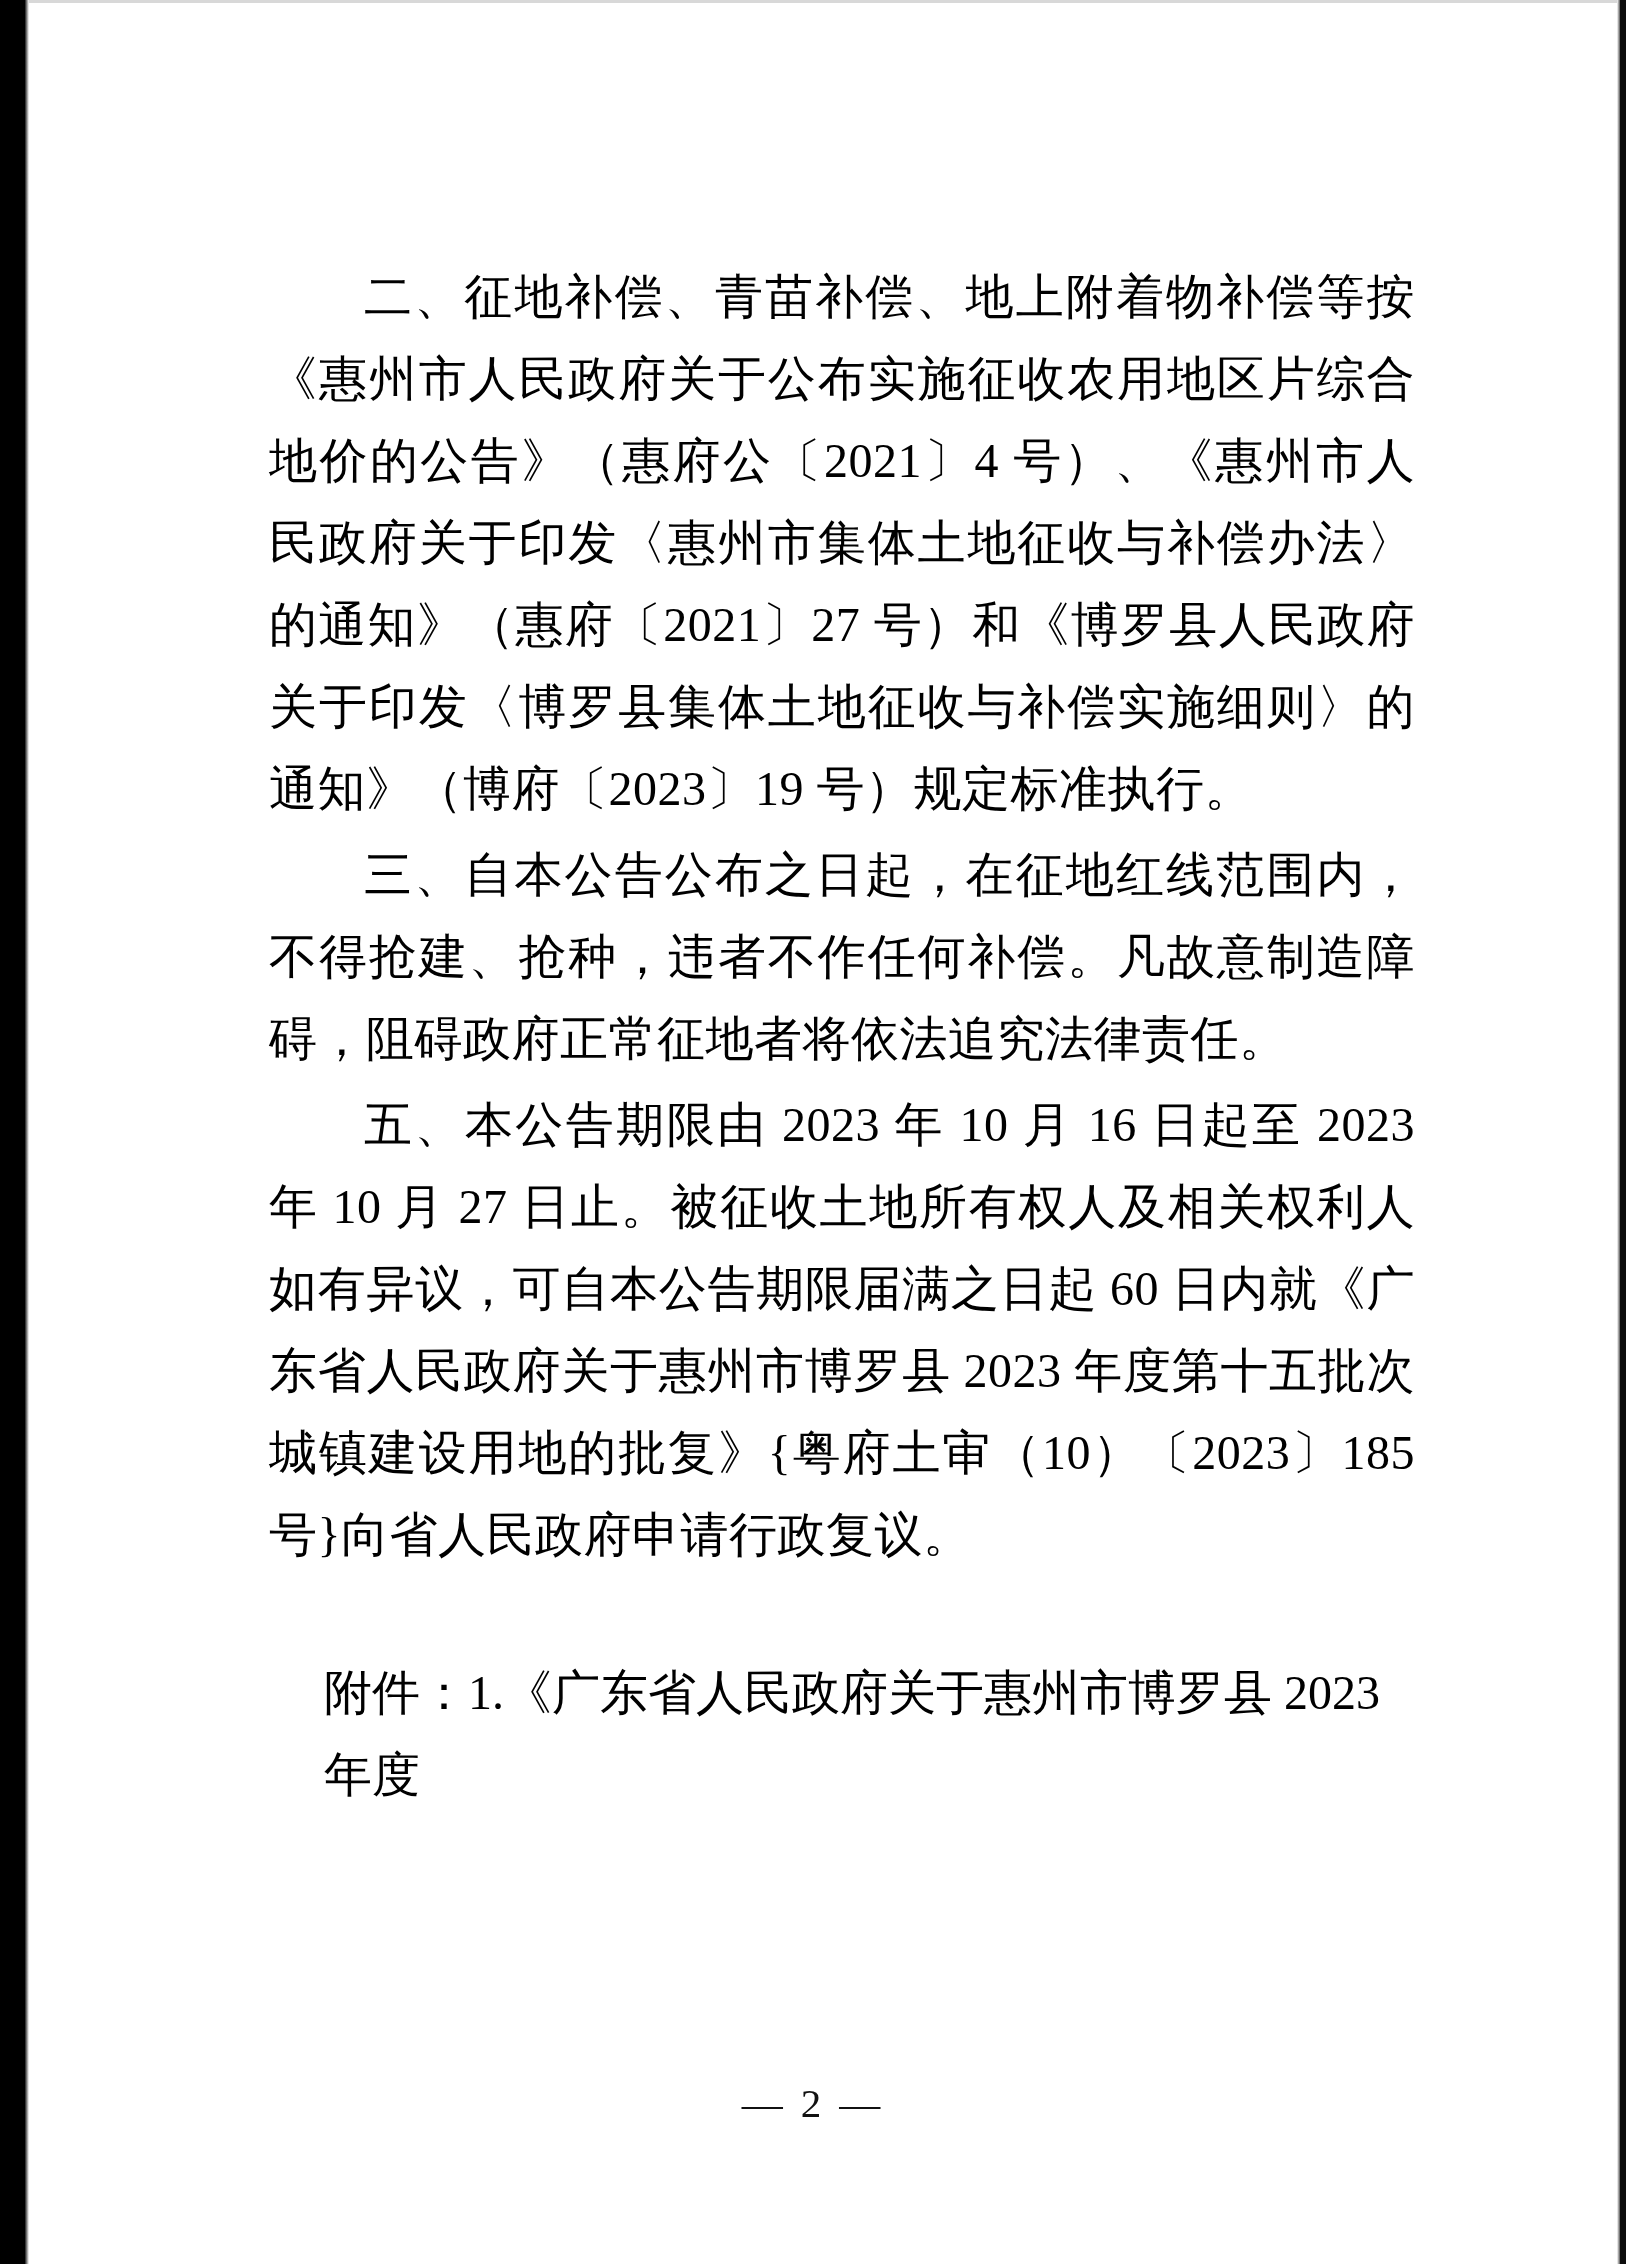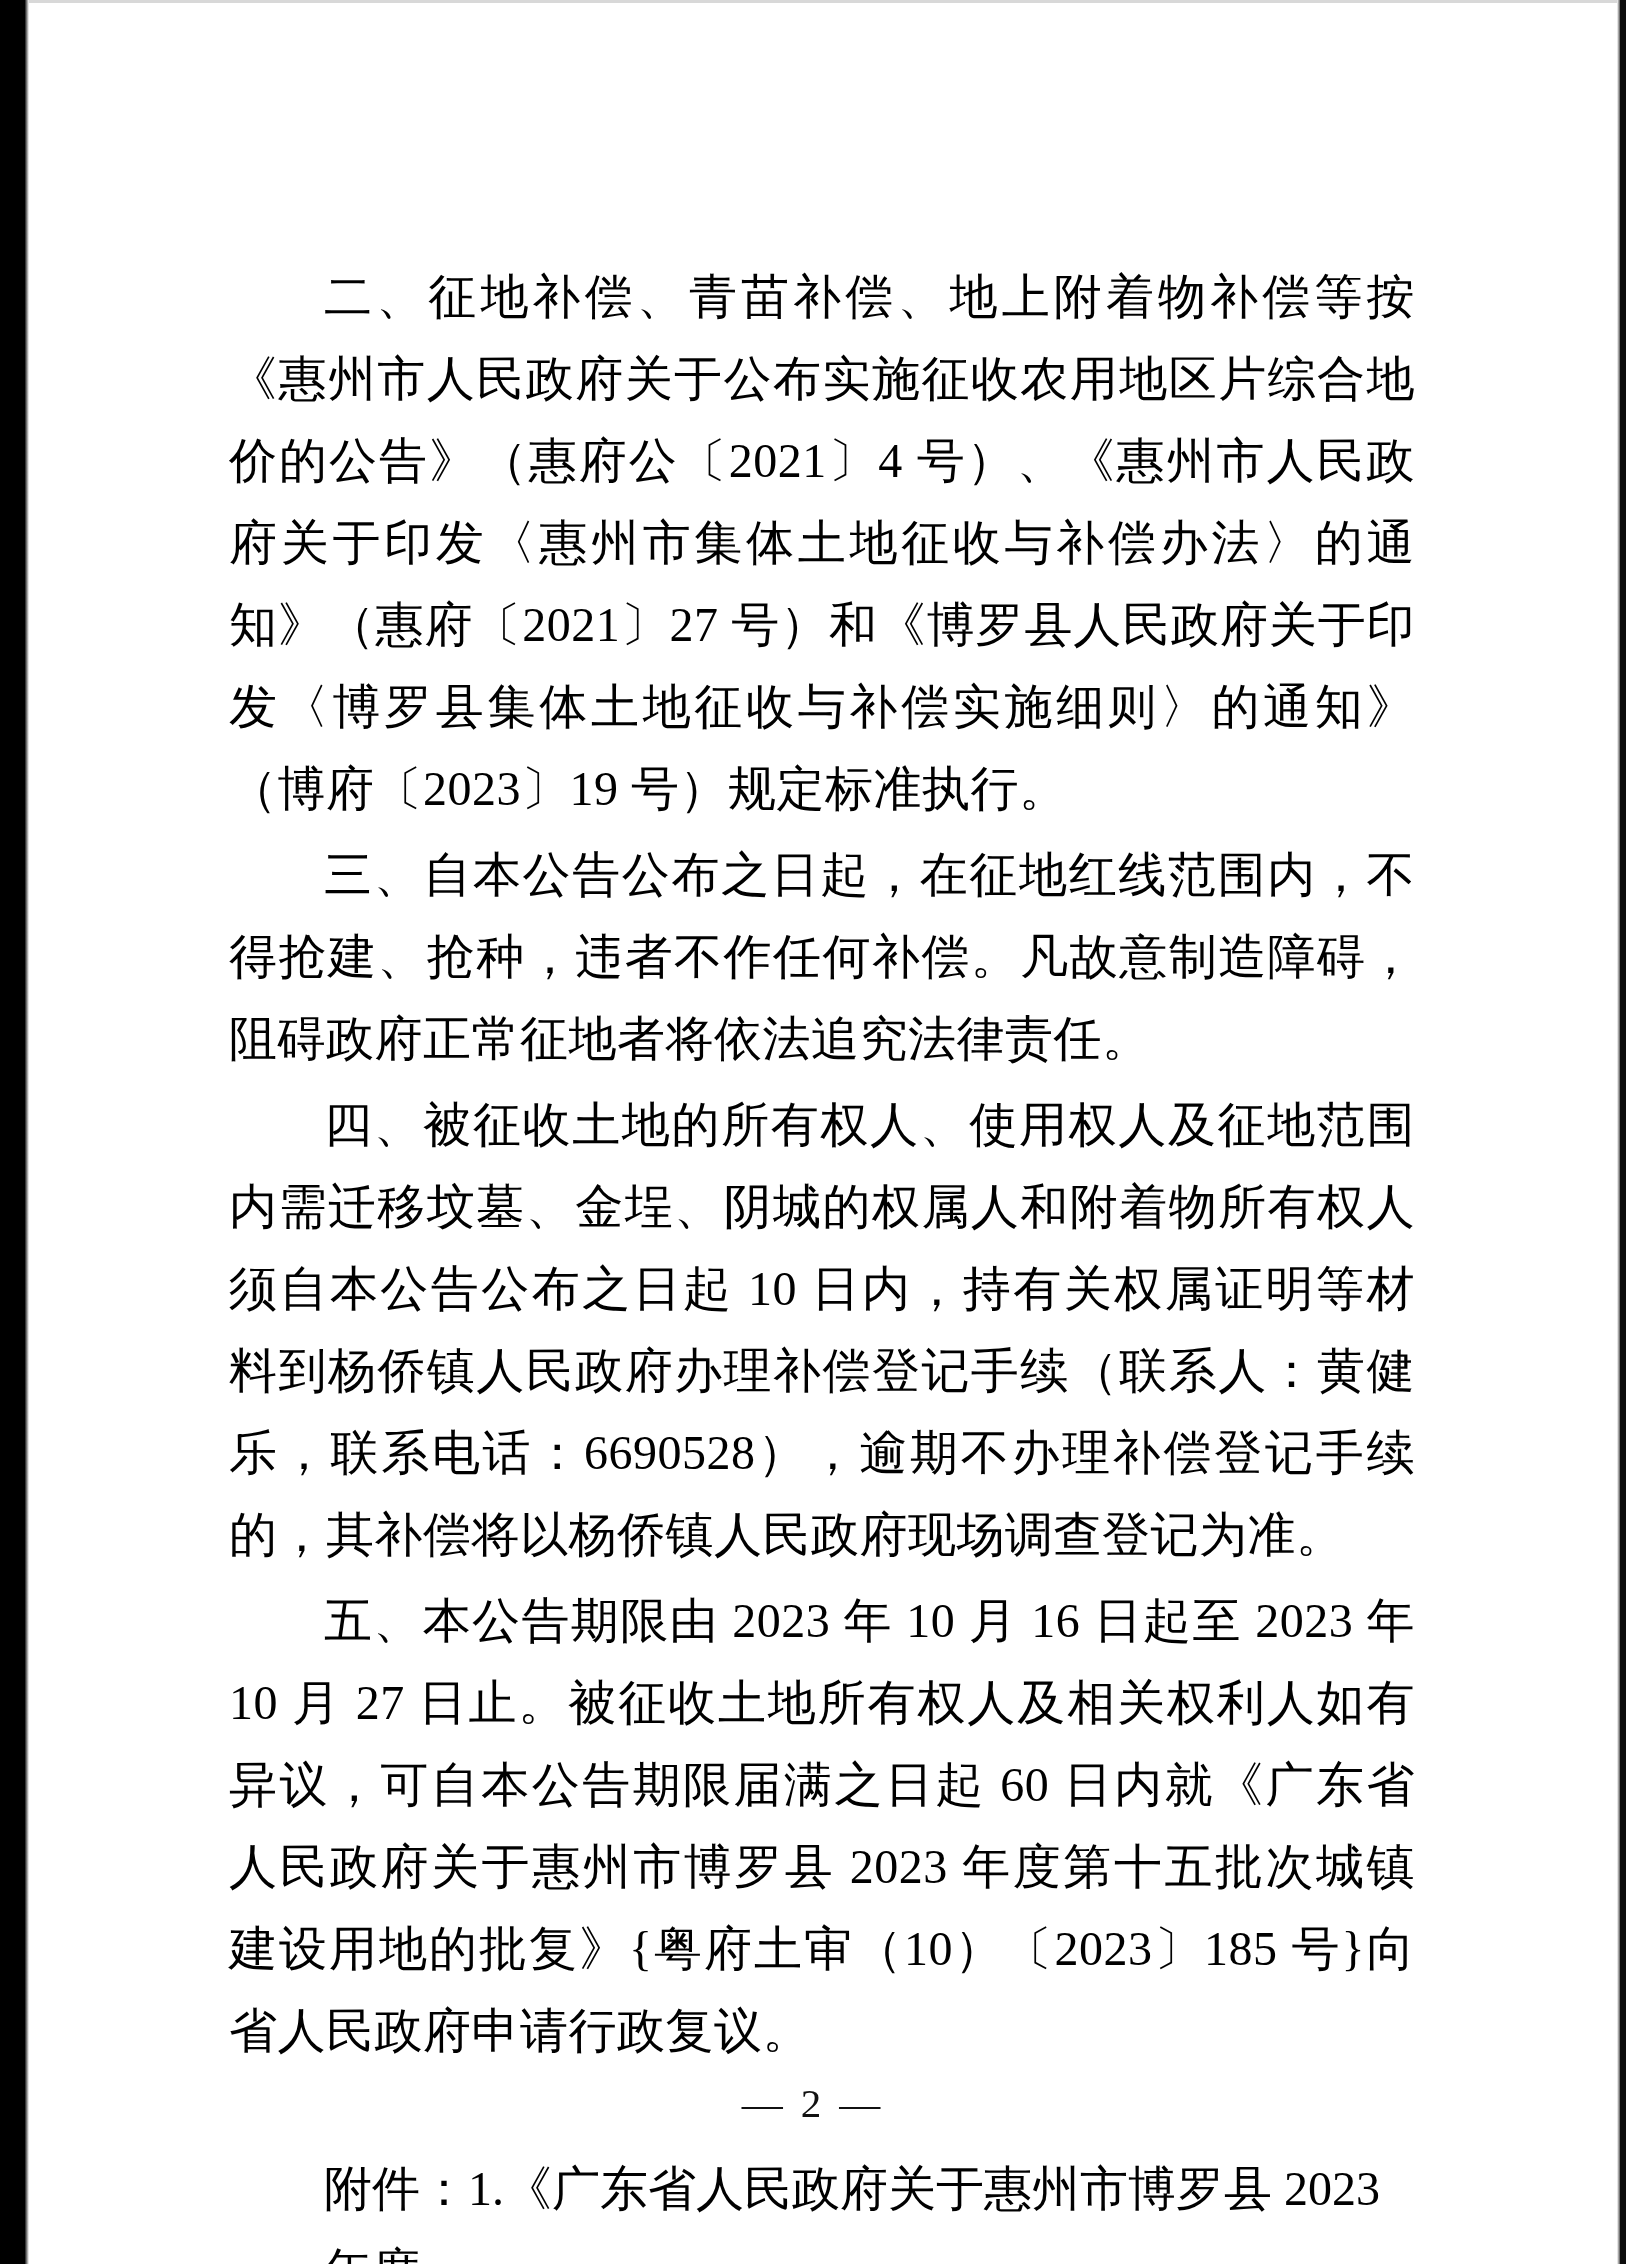--- a/index.html
+++ b/index.html
@@ -79,20 +79,21 @@
     letter-spacing: 0.5px;
     margin: 0 0 0 0;
     font-family: "Liberation Serif", "DejaVu Serif", serif;
     font-weight: 500;
   }
   .para + .para {
     margin-top: 3.9px;
   }
   .para.indent {
     text-indent: 95px;
+    margin-left: 40px;
   }
 
   
   .attachment {
     margin-top: 76px;
     font-size: 48px;
     line-height: 82px;
     color: #000000;
     text-indent: 0;
     padding-left: 95px;
@@ -123,21 +124,20 @@
   <div class="scan-edge-top"></div>
   <div class="scan-edge-right-soft"></div>
   <div class="scan-edge-right"></div>
 
   <div class="doc-body">
 
     <p class="para indent">二、征地补偿、青苗补偿、地上附着物补偿等按《惠州市人民政府关于公布实施征收农用地区片综合地价的公告》（惠府公〔2021〕4 号）、《惠州市人民政府关于印发〈惠州市集体土地征收与补偿办法〉的通知》（惠府〔2021〕27 号）和《博罗县人民政府关于印发〈博罗县集体土地征收与补偿实施细则〉的通知》（博府〔2023〕19 号）规定标准执行。</p>
 
     <p class="para indent">三、自本公告公布之日起，在征地红线范围内，不得抢建、抢种，违者不作任何补偿。凡故意制造障碍，阻碍政府正常征地者将依法追究法律责任。</p>
 
-    <p class="para indent">四、被征收土地的所有权人、使用权人及征地范围内需迁移坟墓、金埕、阴城的权属人和附着物所有权人须自本公告公布之日起 10 日内，持有关权属证明等材料到杨侨镇人民政府办理补偿登记手续（联系人：黄健乐，联系电话：6690528），逾期不办理补偿登记手续的，其补偿将以杨侨镇人民政府现场调查登记为准。</p>
 
     <p class="para indent">五、本公告期限由 2023 年 10 月 16 日起至 2023 年 10 月 27 日止。被征收土地所有权人及相关权利人如有异议，可自本公告期限届满之日起 60 日内就《广东省人民政府关于惠州市博罗县 2023 年度第十五批次城镇建设用地的批复》{粤府土审（10）〔2023〕185 号}向省人民政府申请行政复议。</p>
 
 
     <div class="attachment">
       <span class="att-line-1">附件：1.《广东省人民政府关于惠州市博罗县 2023 年度</span>
 
     </div>
 
   </div>

